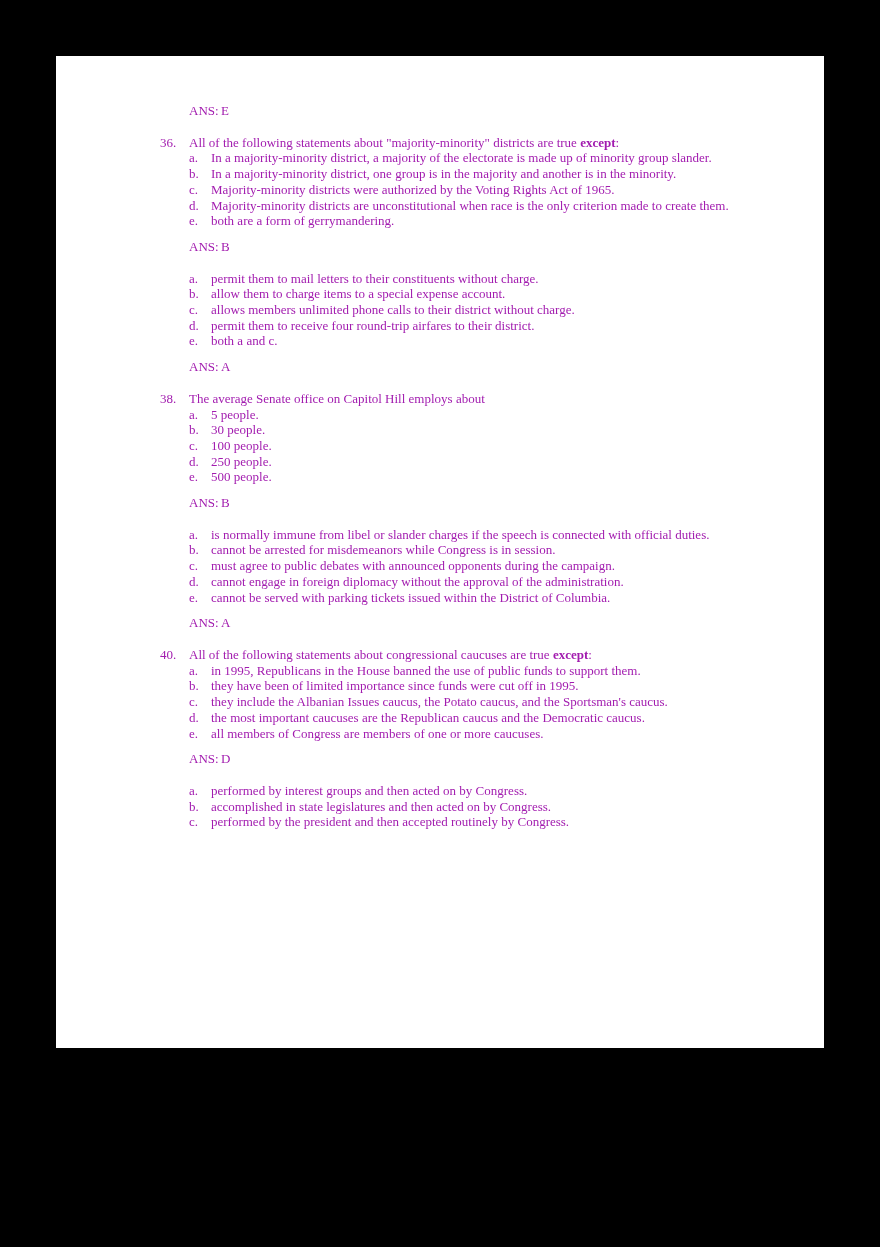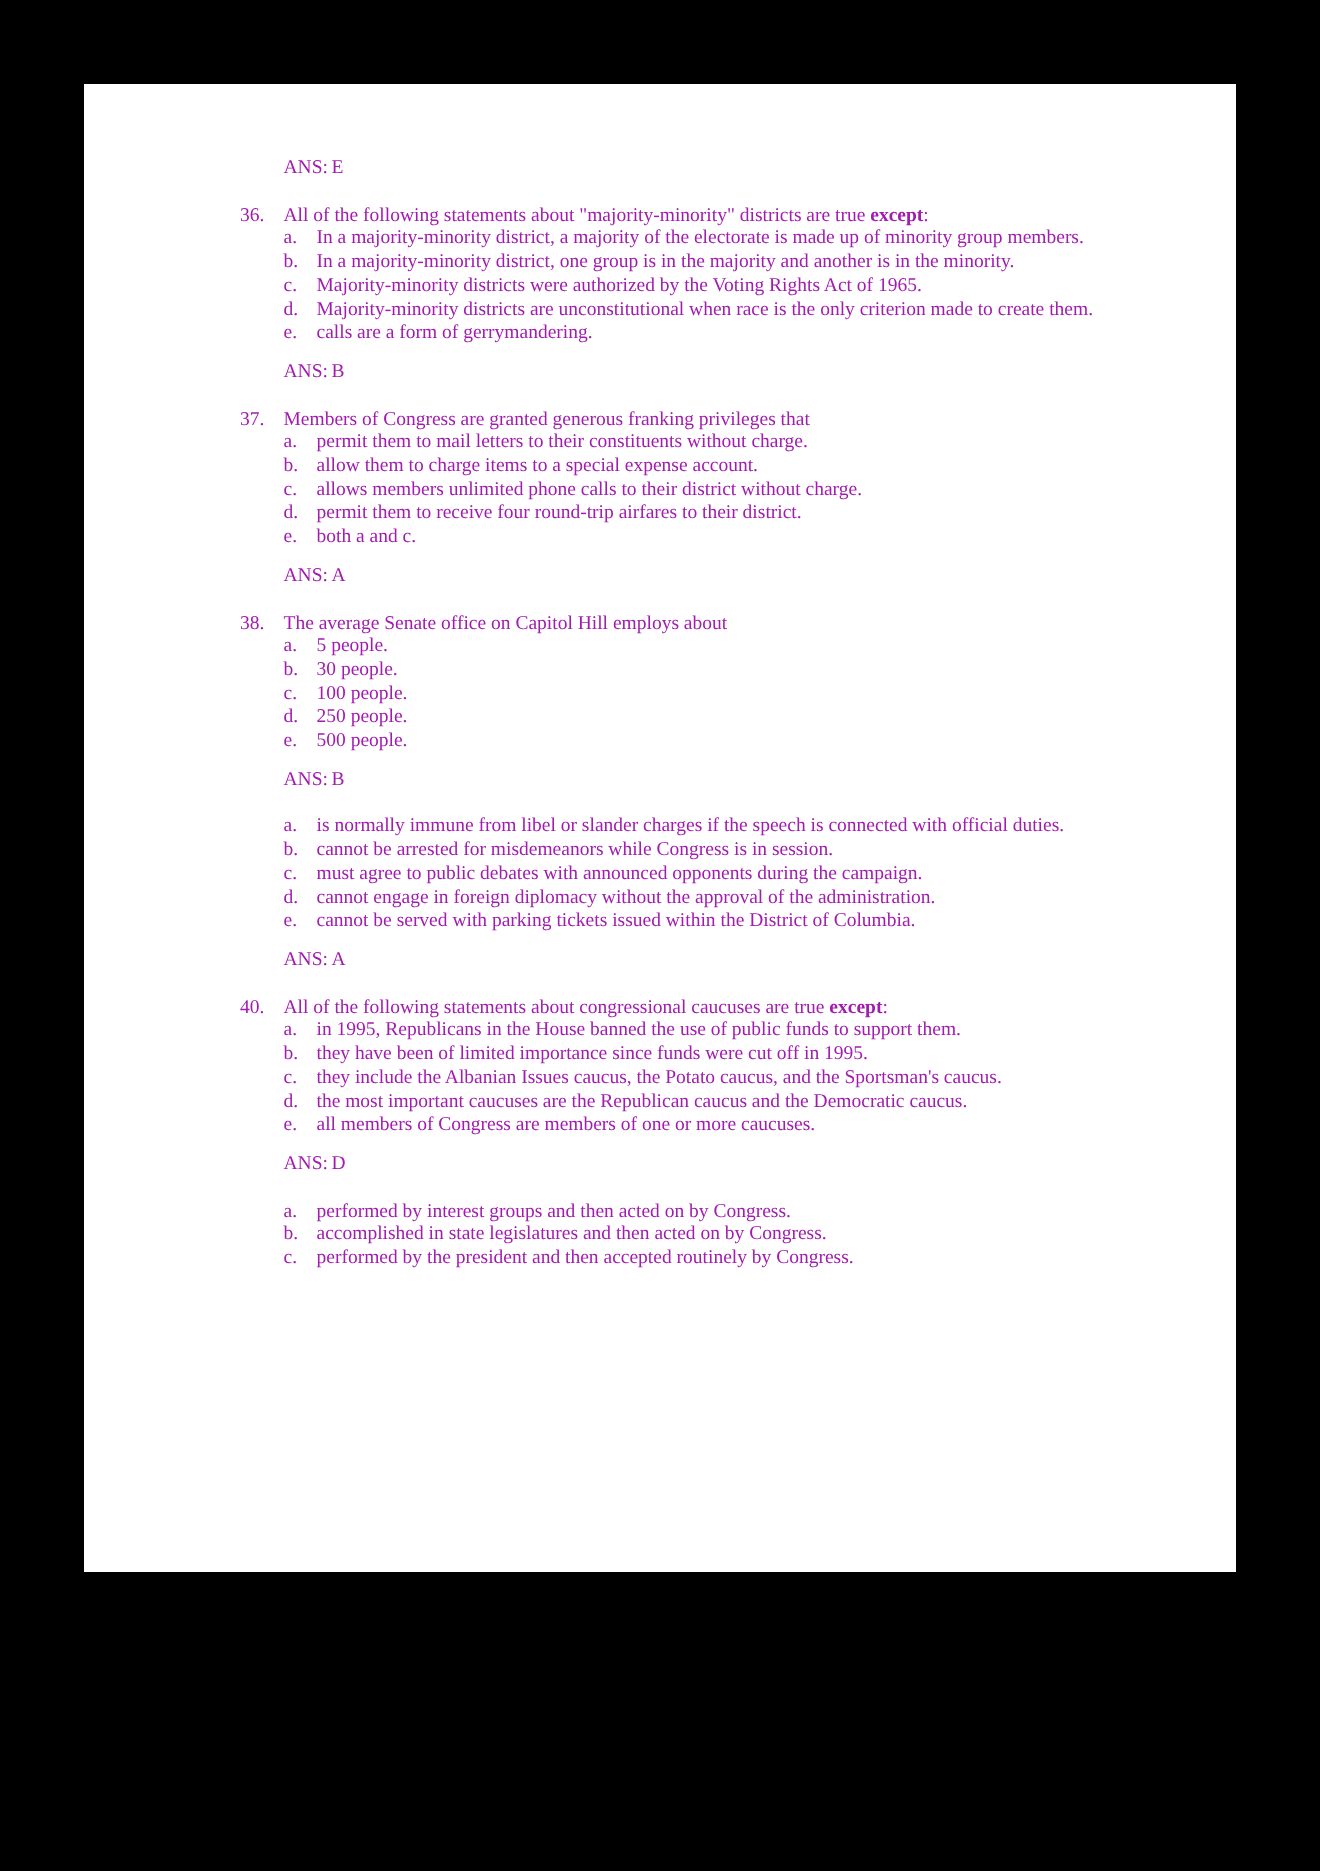--- a/index.html
+++ b/index.html
@@ -83,49 +83,45 @@
     </p>
 
     <div class="question">
       <div class="q-stem">
         <span class="q-num">36.</span>
         <span class="q-text"><span>All of the following statements about "majority-minority" districts are true </span><b>except</b><span>:</span></span>
       </div>
       <ul class="options">
         <li class="option">
             <span class="opt-letter">a.</span>
-            <span class="opt-text">In a majority-minority district, a majority of the electorate is made up of minority group members.</span>
+            <span class="opt-text">In a majority-minority district, a majority of the electorate is made up of minority group slander.</span>
           </li>
         <li class="option">
             <span class="opt-letter">b.</span>
             <span class="opt-text">In a majority-minority district, one group is in the majority and another is in the minority.</span>
           </li>
         <li class="option">
             <span class="opt-letter">c.</span>
             <span class="opt-text">Majority-minority districts were authorized by the Voting Rights Act of 1965.</span>
           </li>
         <li class="option">
             <span class="opt-letter">d.</span>
             <span class="opt-text">Majority-minority districts are unconstitutional when race is the only criterion made to create them.</span>
           </li>
         <li class="option">
             <span class="opt-letter">e.</span>
-            <span class="opt-text">calls are a form of gerrymandering.</span>
+            <span class="opt-text">both are a form of gerrymandering.</span>
           </li>
       </ul>
     </div>
     <p class="ans">
       <span class="ans-label">ANS:</span><span>B</span>
     </p>
 
     <div class="question">
-      <div class="q-stem">
-        <span class="q-num">37.</span>
-        <span class="q-text"><span>Members of Congress are granted generous franking privileges that</span></span>
-      </div>
       <ul class="options">
         <li class="option">
             <span class="opt-letter">a.</span>
             <span class="opt-text">permit them to mail letters to their constituents without charge.</span>
           </li>
         <li class="option">
             <span class="opt-letter">b.</span>
             <span class="opt-text">allow them to charge items to a special expense account.</span>
           </li>
         <li class="option">

